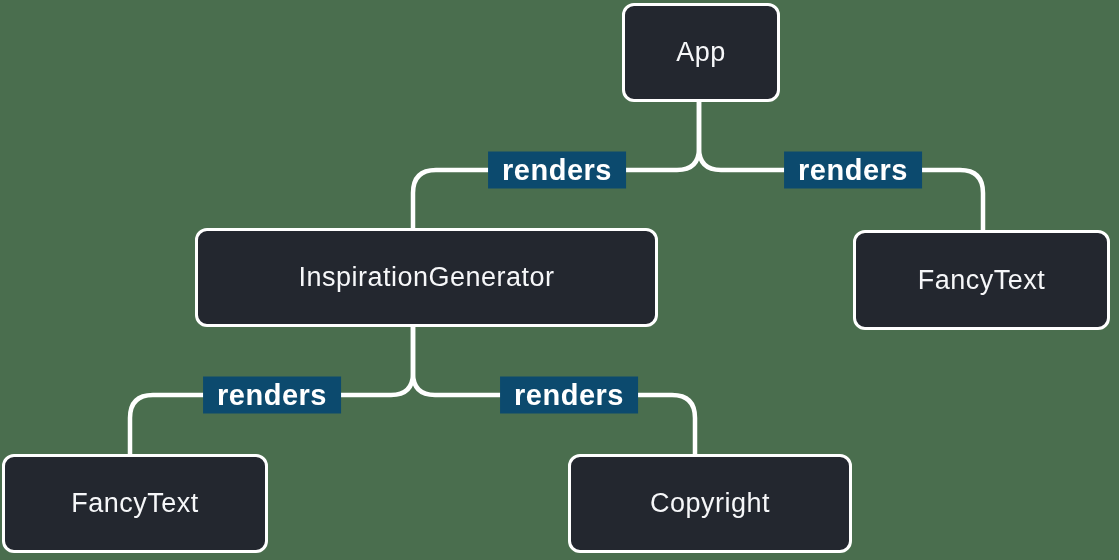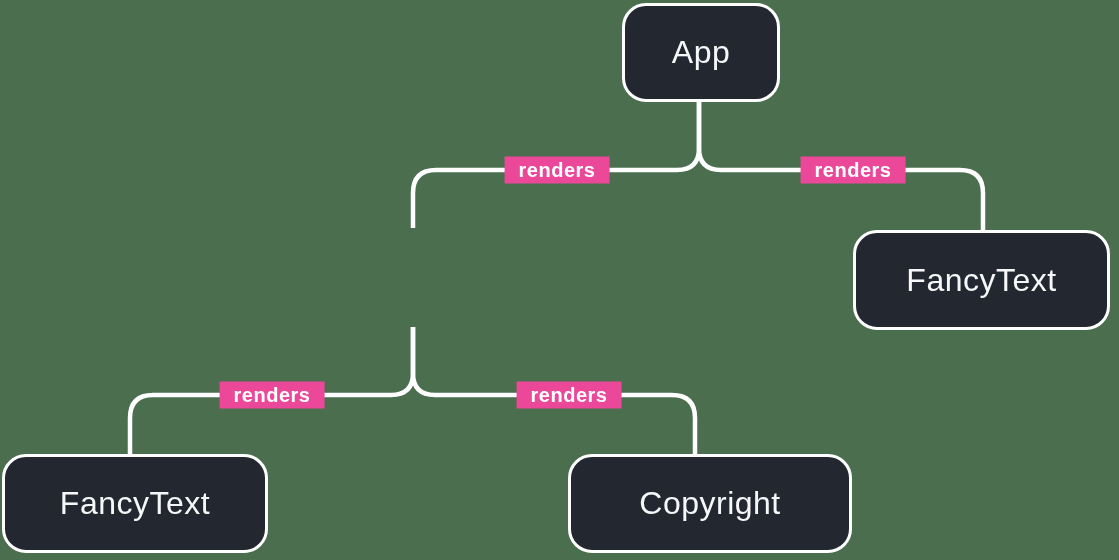--- a/index.html
+++ b/index.html
@@ -28,42 +28,42 @@
   .connectors path {
     fill: none;
     stroke: #ffffff;
     stroke-width: 4.5;
     stroke-linecap: butt;
   }
   .node {
     position: absolute;
     background: #23272f;
     border: 3px solid #ffffff;
-    border-radius: 24px;
+    border-radius: 12px;
     box-sizing: border-box;
     display: flex;
     align-items: center;
     justify-content: center;
     color: #f6f7f9;
-    font-size: 32px;
+    font-size: 27px;
     font-weight: 400;
     letter-spacing: 0.5px;
     white-space: nowrap;
   }
   .node-app                   { left: 622px; top: 3px;   width: 158px; height: 99px;  }
   .node-inspiration-generator { left: 195px; top: 228px; width: 463px; height: 99px;  }
   .node-fancy-text-right      { left: 853px; top: 230px; width: 257px; height: 100px; }
   .node-fancy-text-left       { left: 2px;   top: 454px; width: 266px; height: 99px;  }
   .node-copyright             { left: 568px; top: 454px; width: 284px; height: 99px;  }
   .edge-label {
     position: absolute;
     transform: translate(-50%, -50%);
-    background: #ec4899;
+    background: #0c4a6e;
     color: #ffffff;
-    font-size: 20px;
+    font-size: 29px;
     font-weight: 700;
     letter-spacing: 0.5px;
     padding: 2px 14px;
     white-space: nowrap;
   }
   .edge-label-1 { left: 557px; top: 170px; }
   .edge-label-2 { left: 853px; top: 170px; }
   .edge-label-3 { left: 272px; top: 395px; }
   .edge-label-4 { left: 569px; top: 395px; }
 </style>
@@ -81,20 +81,23 @@
 
   <div class="edge-label edge-label-1">renders</div>
   <div class="edge-label edge-label-2">renders</div>
   <div class="edge-label edge-label-3">renders</div>
   <div class="edge-label edge-label-4">renders</div>
 
   <div class="node node-app">
     <span>App</span>
   </div>
 
+  <div class="node node-inspiration-generator">
+    <span>InspirationGenerator</span>
+  </div>
 
   <div class="node node-fancy-text-right">
     <span>FancyText</span>
   </div>
 
   <div class="node node-fancy-text-left">
     <span>FancyText</span>
   </div>
 
   <div class="node node-copyright">

